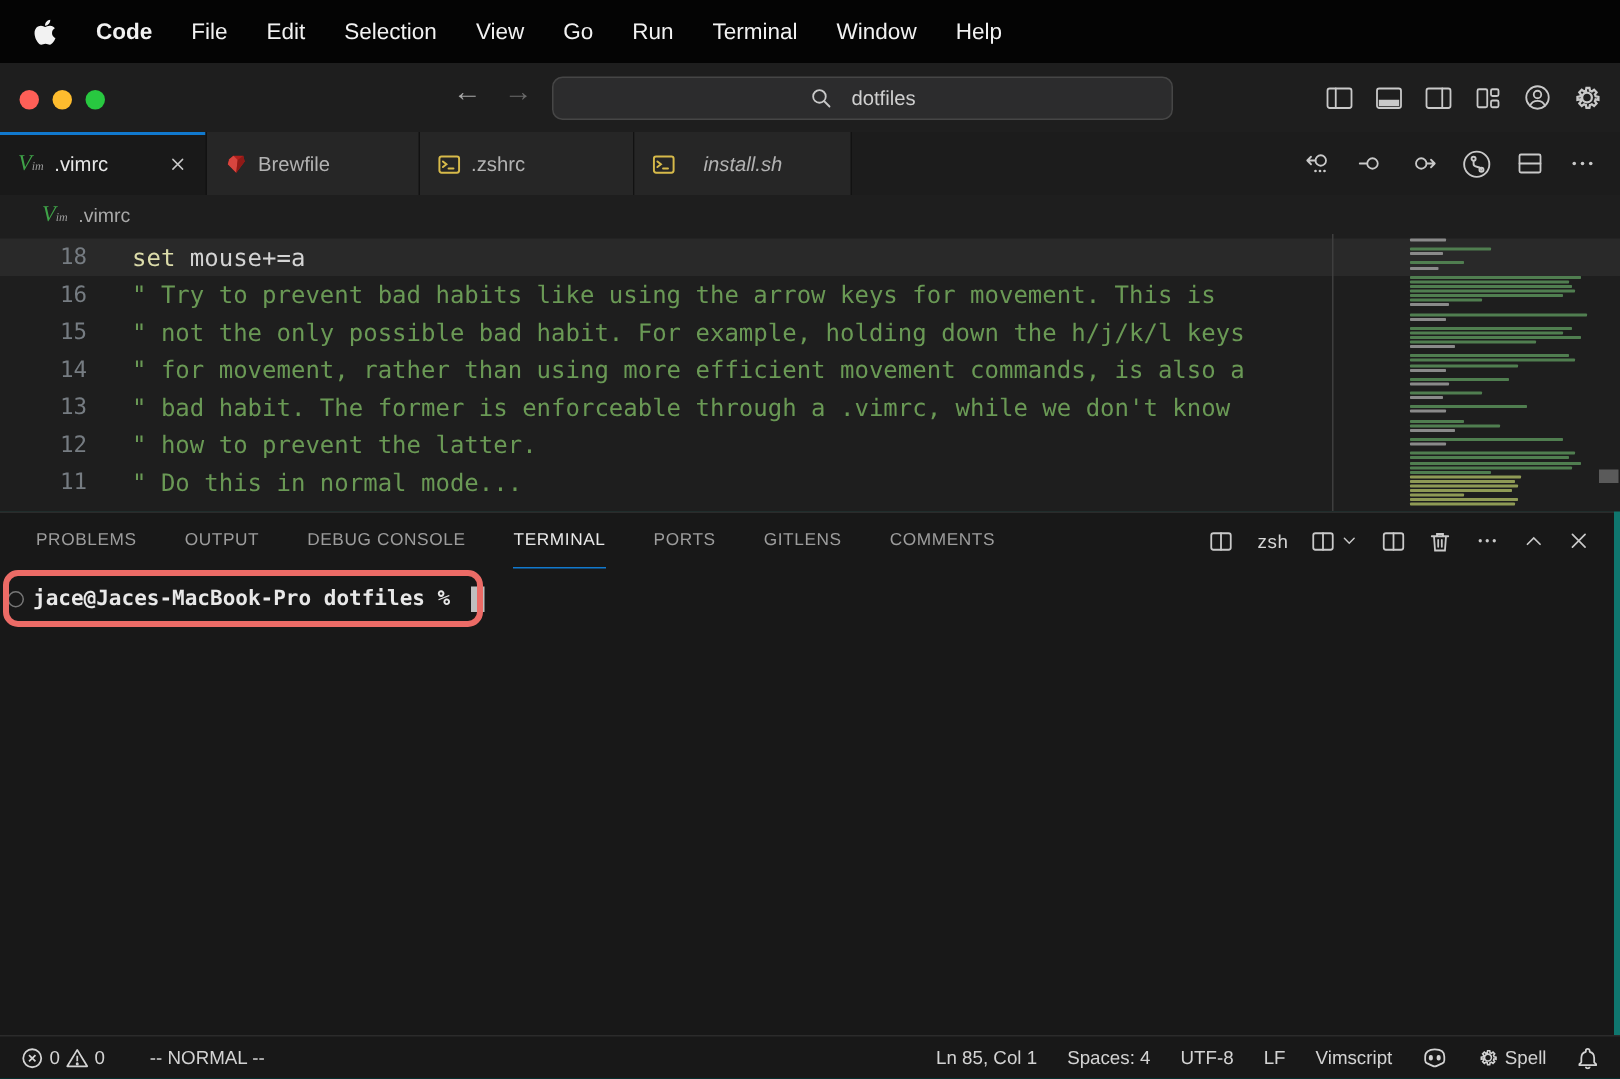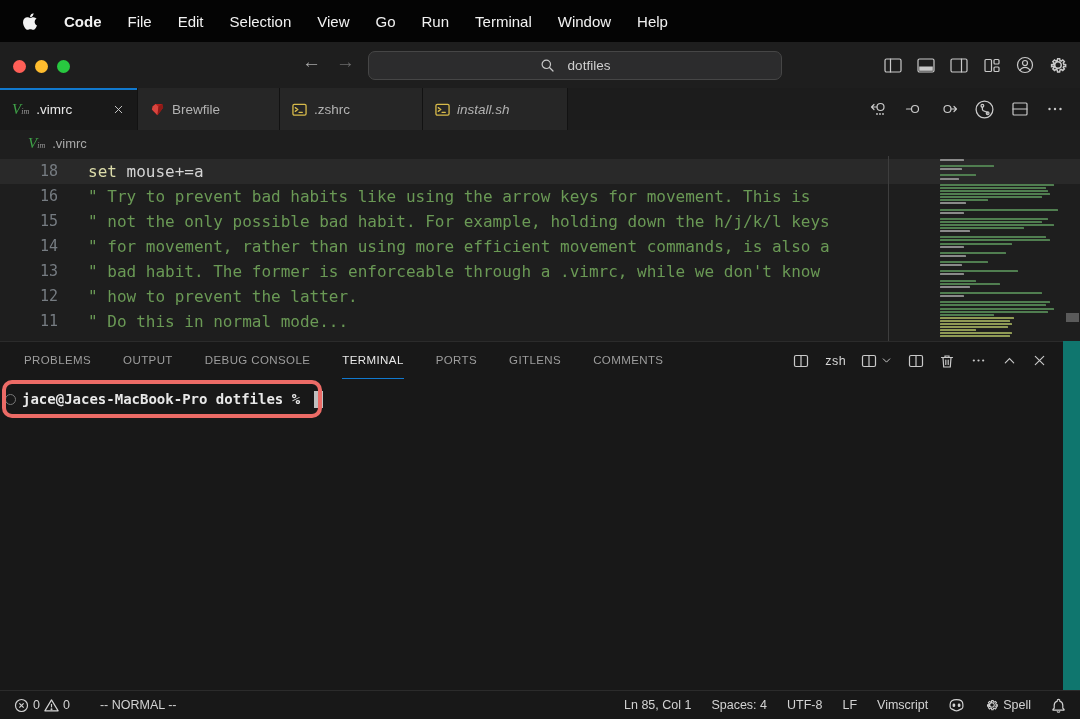--- a/index.html
+++ b/index.html
@@ -24,21 +24,21 @@
              border:1px solid #464646;border-radius:7px;display:flex;align-items:center;
              justify-content:center;gap:13px;color:#cfcfcf;font-size:13.5px;}
   .tb-icons{position:absolute;right:12px;top:13px;display:flex;gap:13px;align-items:center;}
 
   
   .tabbar{position:absolute;top:88px;left:0;right:0;height:42px;background:#1c1c1c;display:flex;}
   .tab{display:flex;align-items:center;gap:7px;padding:0 12px;font-size:13.5px;color:#b2b2b2;
        background:#262626;border-right:1px solid #121212;box-sizing:border-box;}
   .tab:nth-child(1){width:138px}.tab:nth-child(2){width:142px}.tab:nth-child(3){width:143px}.tab:nth-child(4){width:145px}
   .tab.active{background:#191919;color:#e8e8e8;box-shadow:inset 0 2px 0 #1179ce;}
-  .tab.preview .tab-label{font-style:italic;}
+  .tab.preview .tab-label{font-style:italic;margin-left:12px;}
   .tab-close{margin-left:auto;}
   .editor-actions{margin-left:auto;display:flex;align-items:center;gap:15px;padding-right:15px;}
 
   .vimglyph{font-family:"Liberation Serif",serif;font-weight:400;font-style:italic;
             color:#3fa348;font-size:15px;line-height:1;}
   .vimglyph i{font-size:8px;color:#9b9b9b;}
 
   
   .breadcrumb{position:absolute;top:130px;left:0;right:0;height:26px;background:#1e1e1e;
               display:flex;align-items:center;gap:7px;padding-left:28px;color:#a9a9a9;font-size:13px;}
@@ -52,21 +52,21 @@
   .lnum{width:58px;text-align:right;color:#767c82;flex:none;font-size:15px;}
   .lcode{padding-left:30px;white-space:pre;}
   .tok-keyword{color:#dcdcaa}.tok-comment{color:#6a9955}.tok-plain{color:#d4d4d4}
   .ruler{position:absolute;left:888px;top:0;bottom:0;width:1px;background:#3e3e3e;}
   .minimap{position:absolute;left:940px;top:3px;width:120px;}
   .mrow{height:2px;margin-bottom:1.1px;border-radius:.5px;}
   .m-g{background:#507e50}.m-y{background:#8f9a55}.m-w{background:#8a8a8a}
   .scroll-slider{position:absolute;right:1px;top:157px;width:13px;height:9px;background:#5a5a5a;}
 
   
-  .panel{position:absolute;top:341px;left:0;right:17px;height:349px;background:#181818;
+  .panel{position:absolute;top:341px;left:0;right:4px;height:349px;background:#181818;
          border-top:1px solid #2b2b2b;box-sizing:border-box;}
   .panel-tabs{display:flex;align-items:center;height:37px;padding-left:24px;gap:32px;
               font-size:11.5px;letter-spacing:.4px;color:#9d9d9d;}
   .panel-tab{height:100%;display:flex;align-items:center;border-bottom:1px solid transparent;box-sizing:border-box;}
   .panel-tab.active{color:#e9e9e9;border-bottom-color:#1179ce;}
   .panel-actions{margin-left:auto;display:flex;align-items:center;gap:15px;padding-right:16px;color:#cfcfcf;}
   .shell-group{display:flex;align-items:center;gap:16px;font-size:12.5px;color:#d6d6d6;}
   .newterm-group{display:flex;align-items:center;gap:3px;}
 
   .term-area{position:relative;height:310px;}

